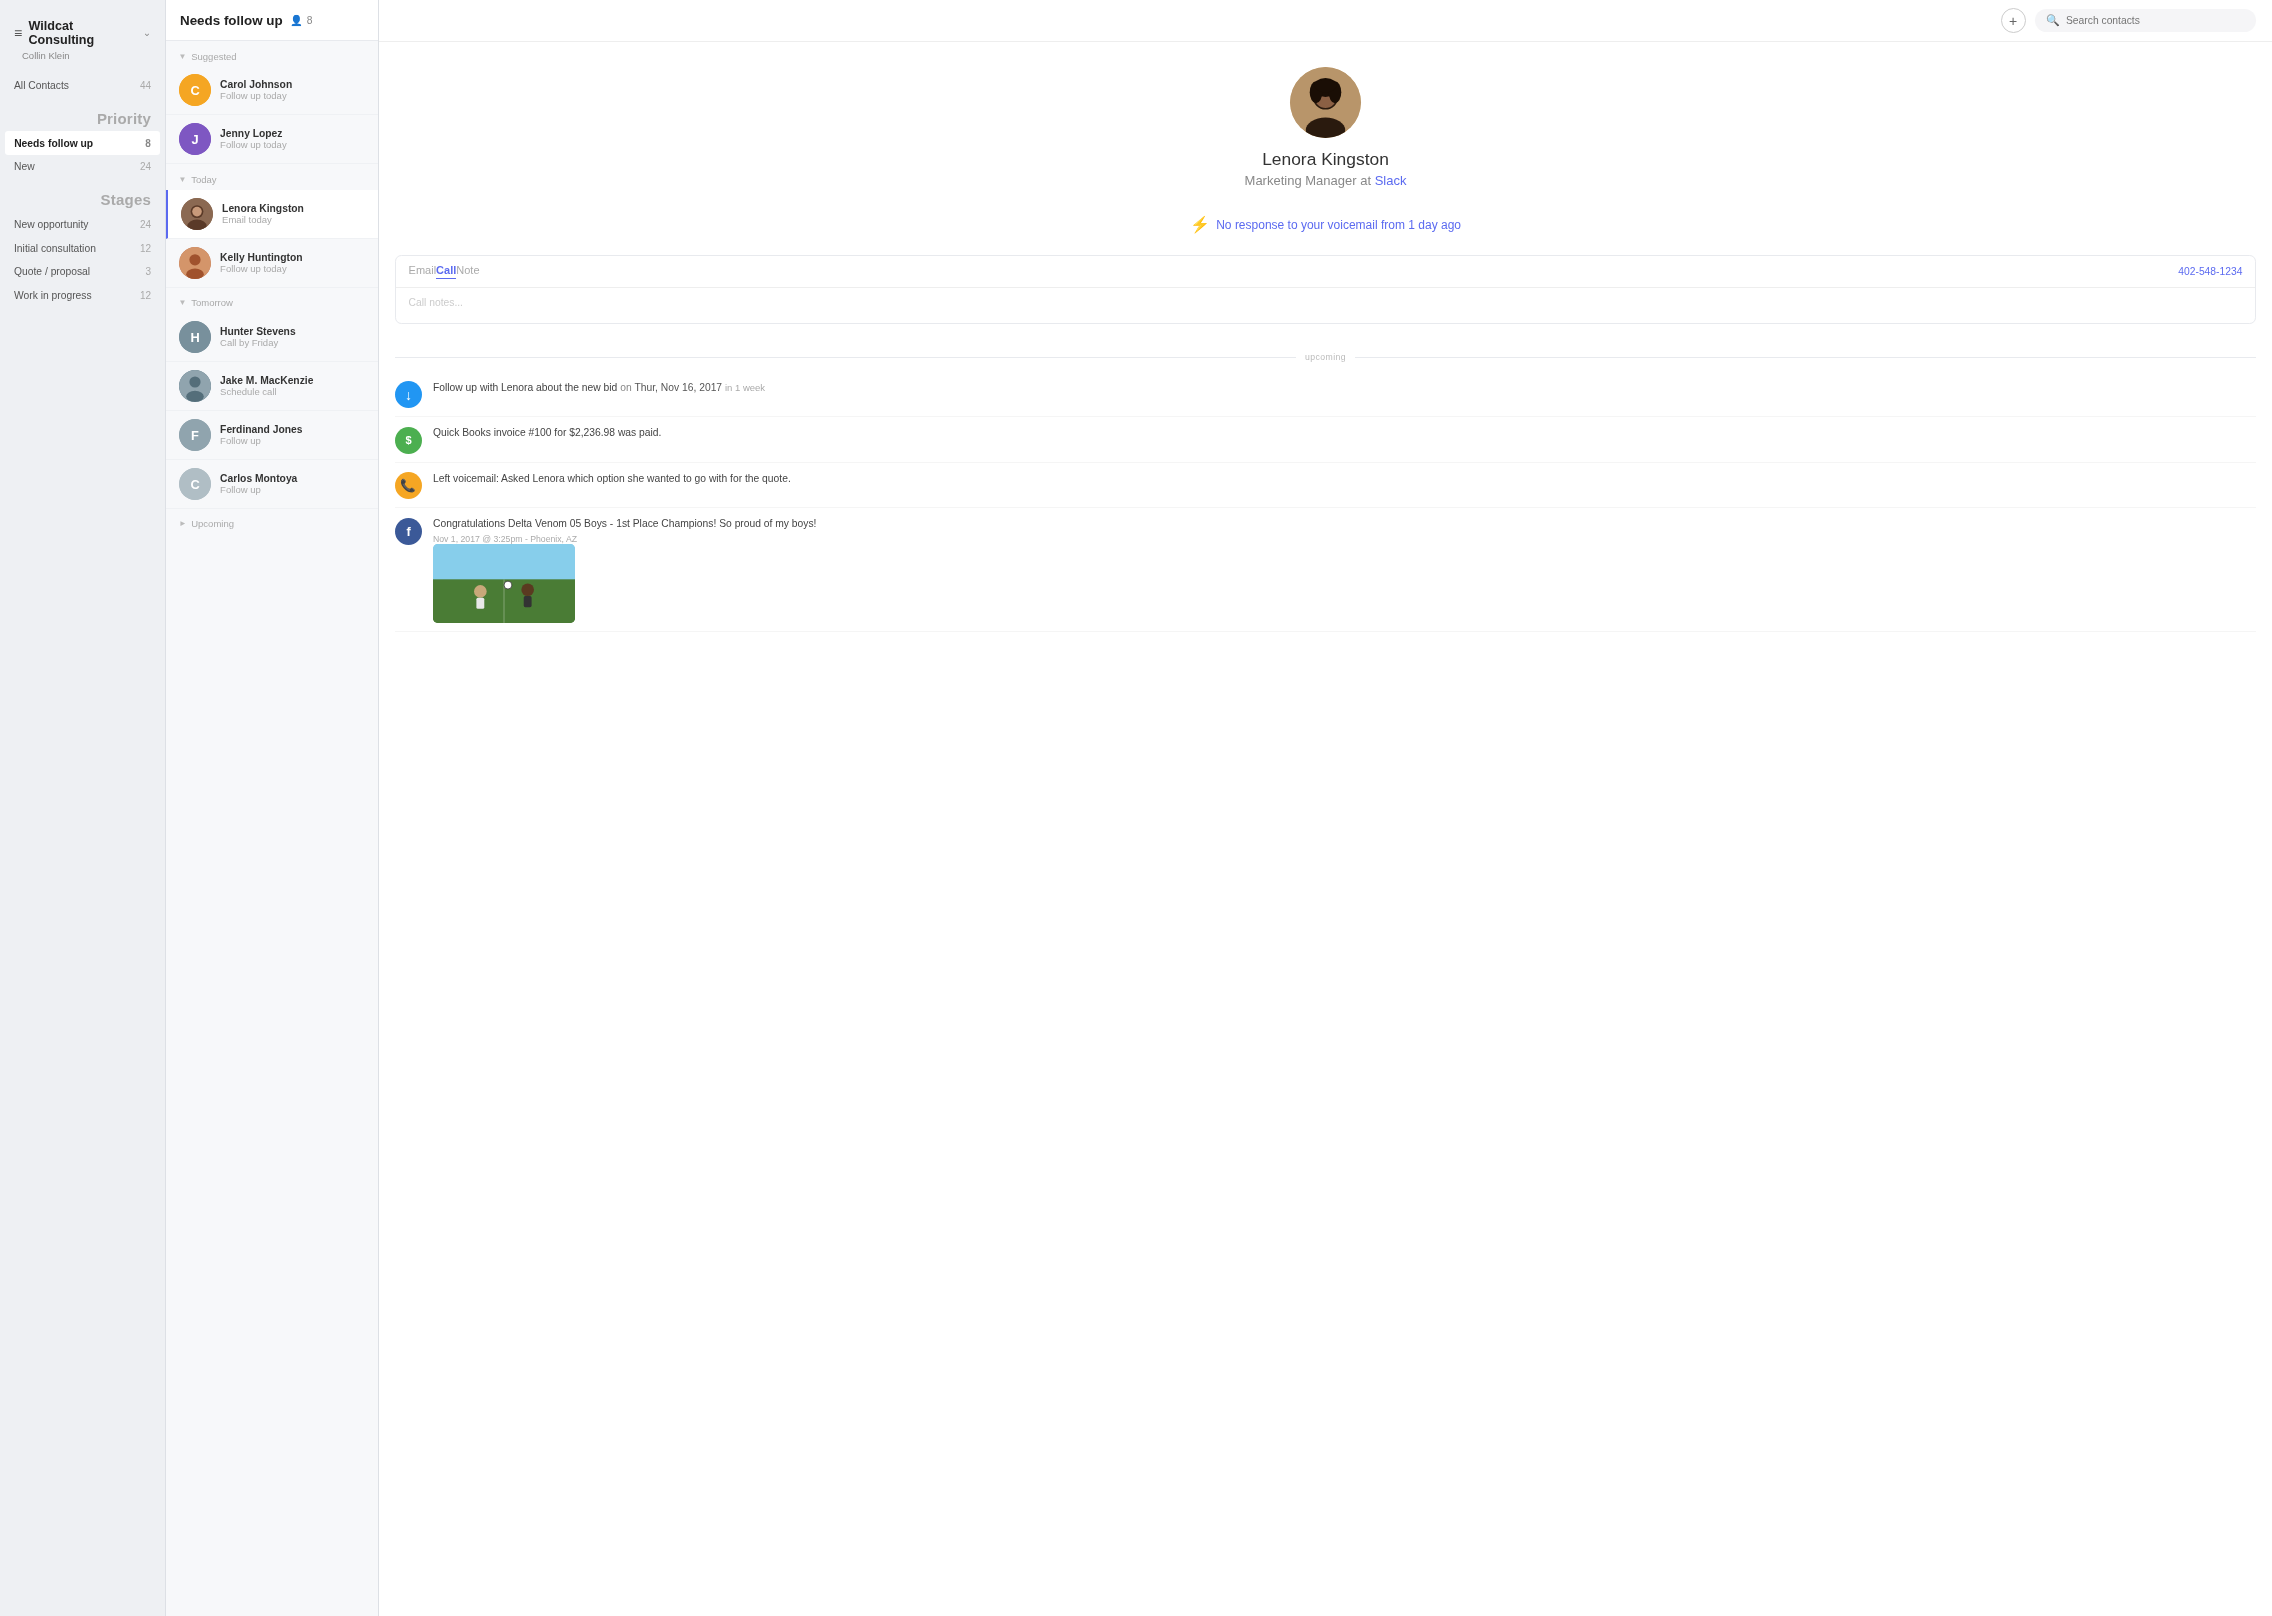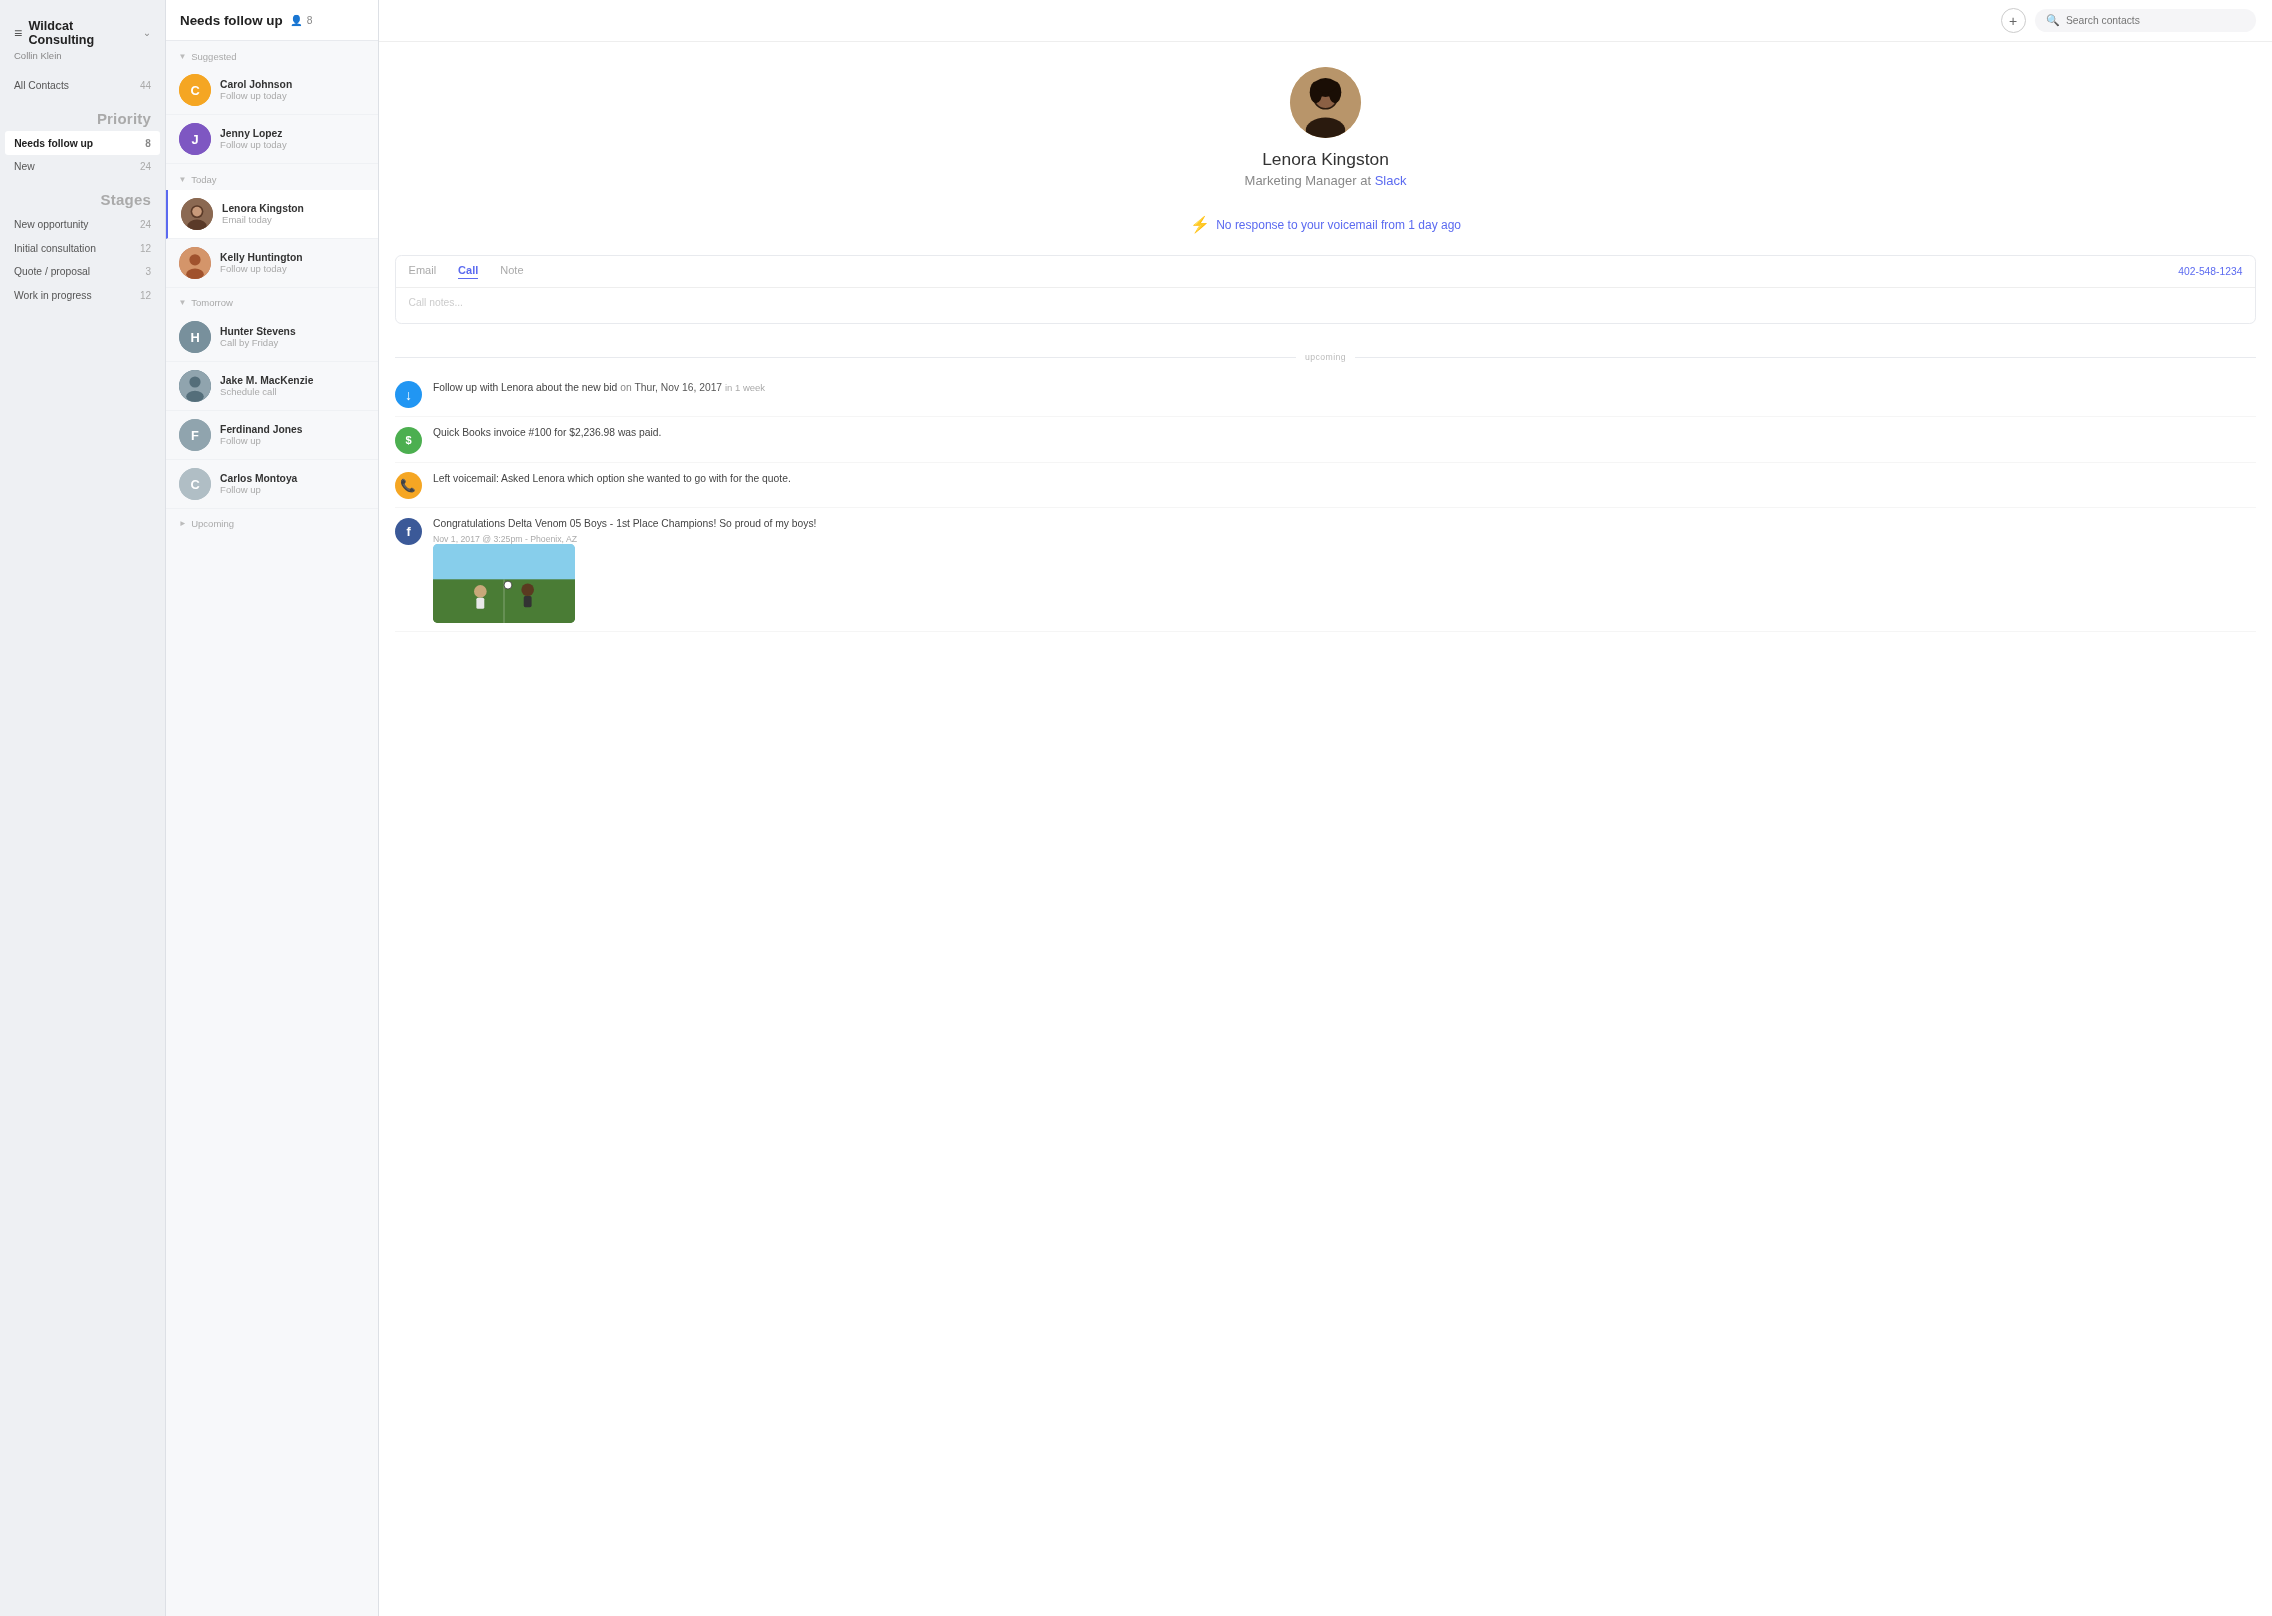--- a/index.html
+++ b/index.html
@@ -17,21 +17,21 @@
     }
     #sidebar .sidebar-header {
       padding: 6.3px 14px 12.6px;
       display: flex;
       align-items: center;
       gap: 6.3px;
     }
     #sidebar .hamburger { font-size: 14px; color: #555; cursor: pointer; }
     #sidebar .org-name { font-size: 12.6px; font-weight: 700; color: #222; }
     #sidebar .chevron { color: #888; font-size: 9.5px; }
-    #sidebar .user-name { font-size: 9.5px; color: #888; padding: 0 14px; margin-top: -9.5px; margin-bottom: 12.6px; }
+    #sidebar .user-name { font-size: 9.5px; color: #888; padding: 0 22px; margin-top: -9.5px; margin-bottom: 12.6px; }
 
     #sidebar .nav-item {
       display: flex;
       justify-content: space-between;
       align-items: flex-start;
       padding: 6.3px 14px;
       cursor: pointer;
       color: #555;
       font-size: 10.3px;
     }
@@ -205,21 +205,21 @@
       margin: 0 16px 16px;
       border: 0.8px solid #e8eaee;
       border-radius: 6.3px;
       overflow: hidden;
     }
     .action-tabs {
       display: flex;
       align-items: center;
       padding: 8px 12.6px;
       border-bottom: 0.8px solid #eee;
-      gap: 22px;
+      gap: 0;
     }
     .action-tab {
       font-size: 11px;
       color: #aaa;
       cursor: pointer;
       padding-bottom: 1.6px;
     }
     .action-tab.active { color: #5b6af0; border-bottom: 1.6px solid #5b6af0; font-weight: 600; }
     .phone-number { margin-left: auto; color: #5b6af0; font-size: 10.3px; }
     .call-notes {

